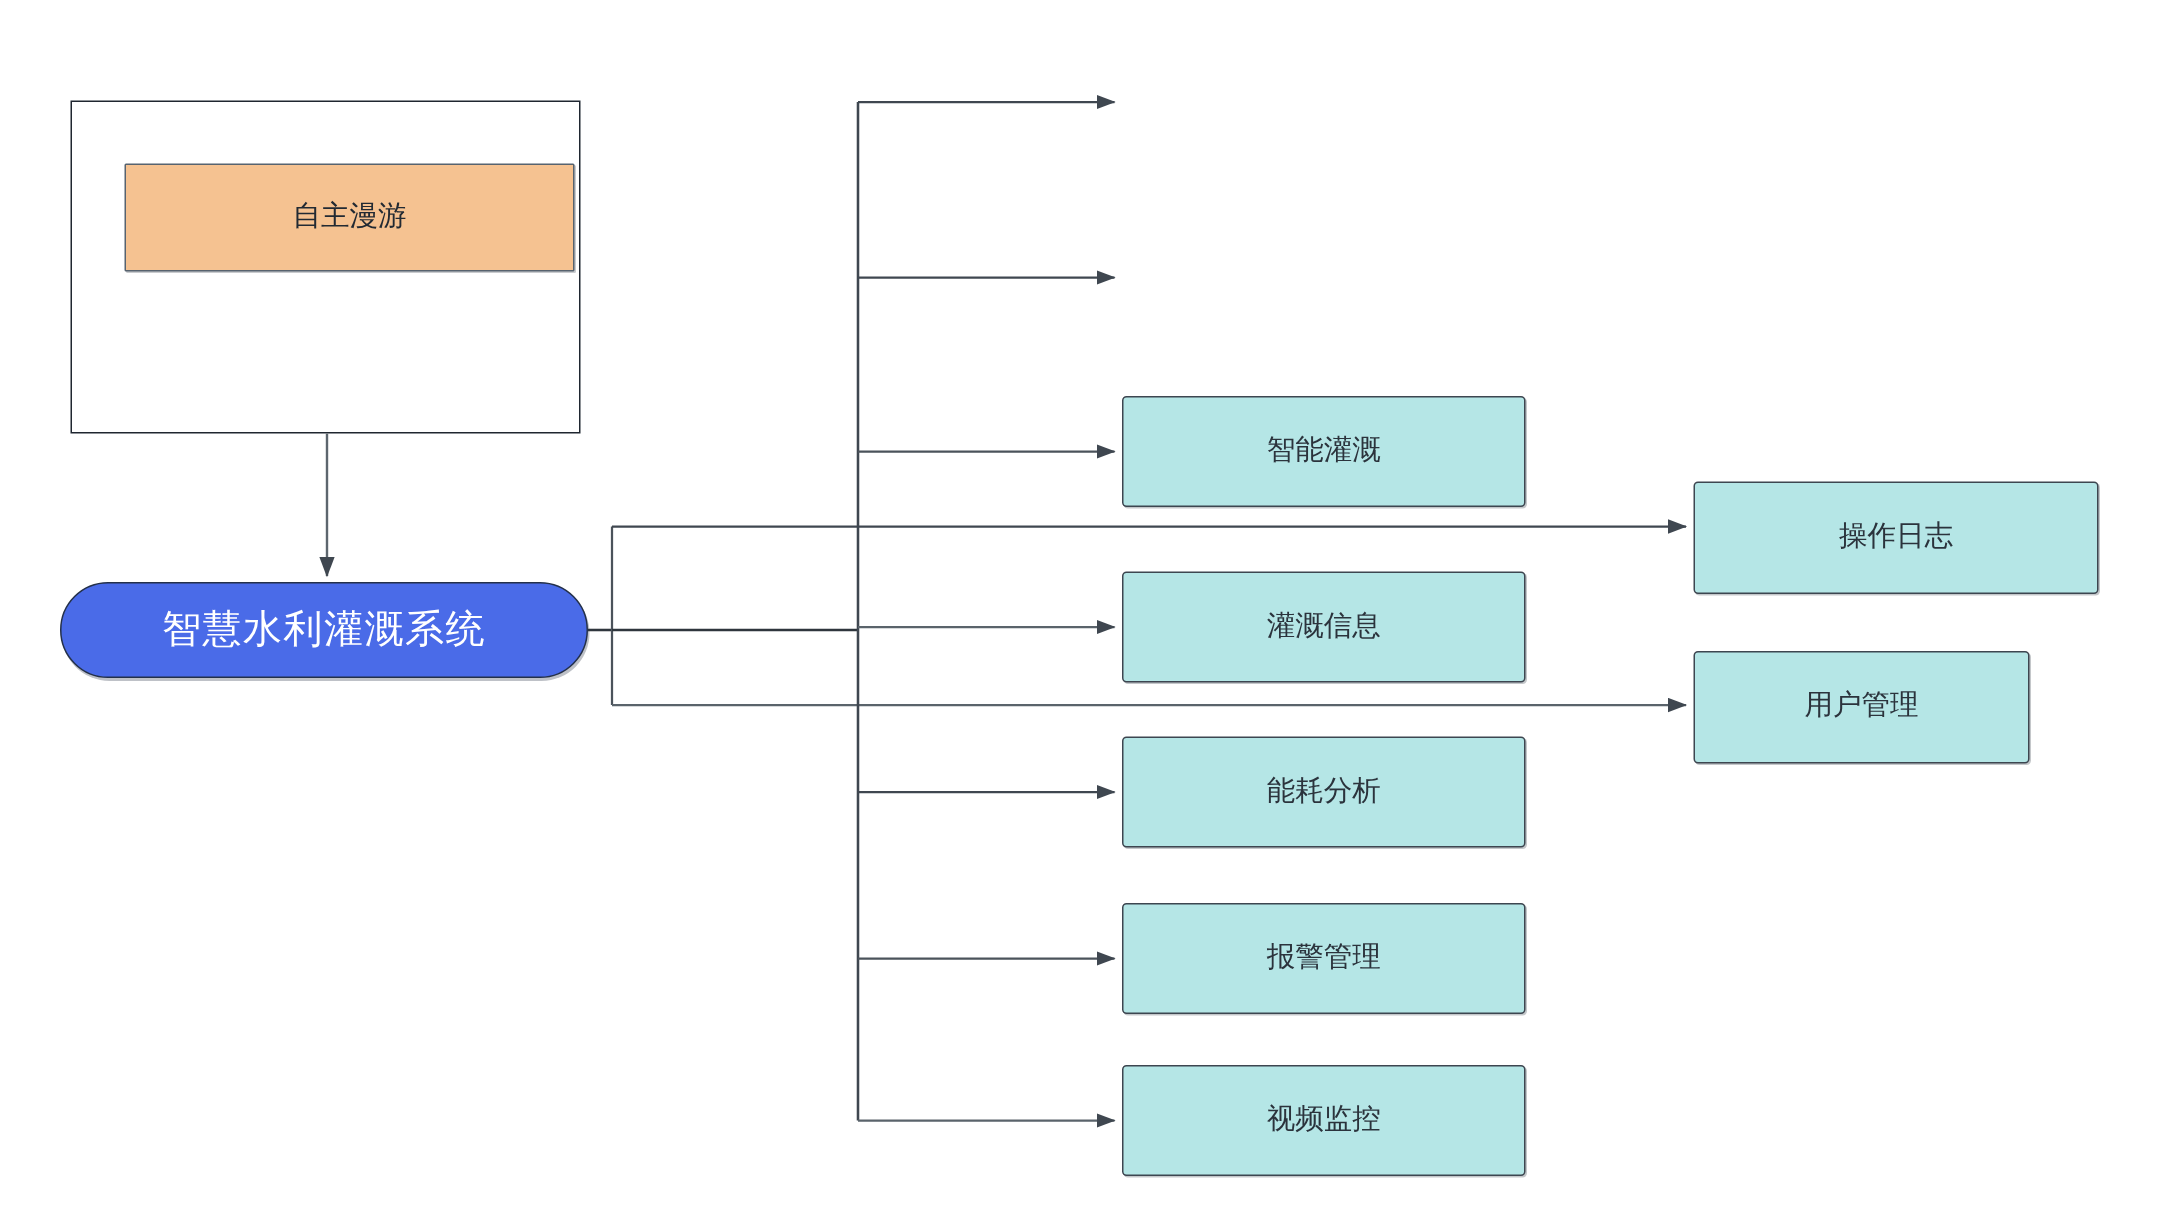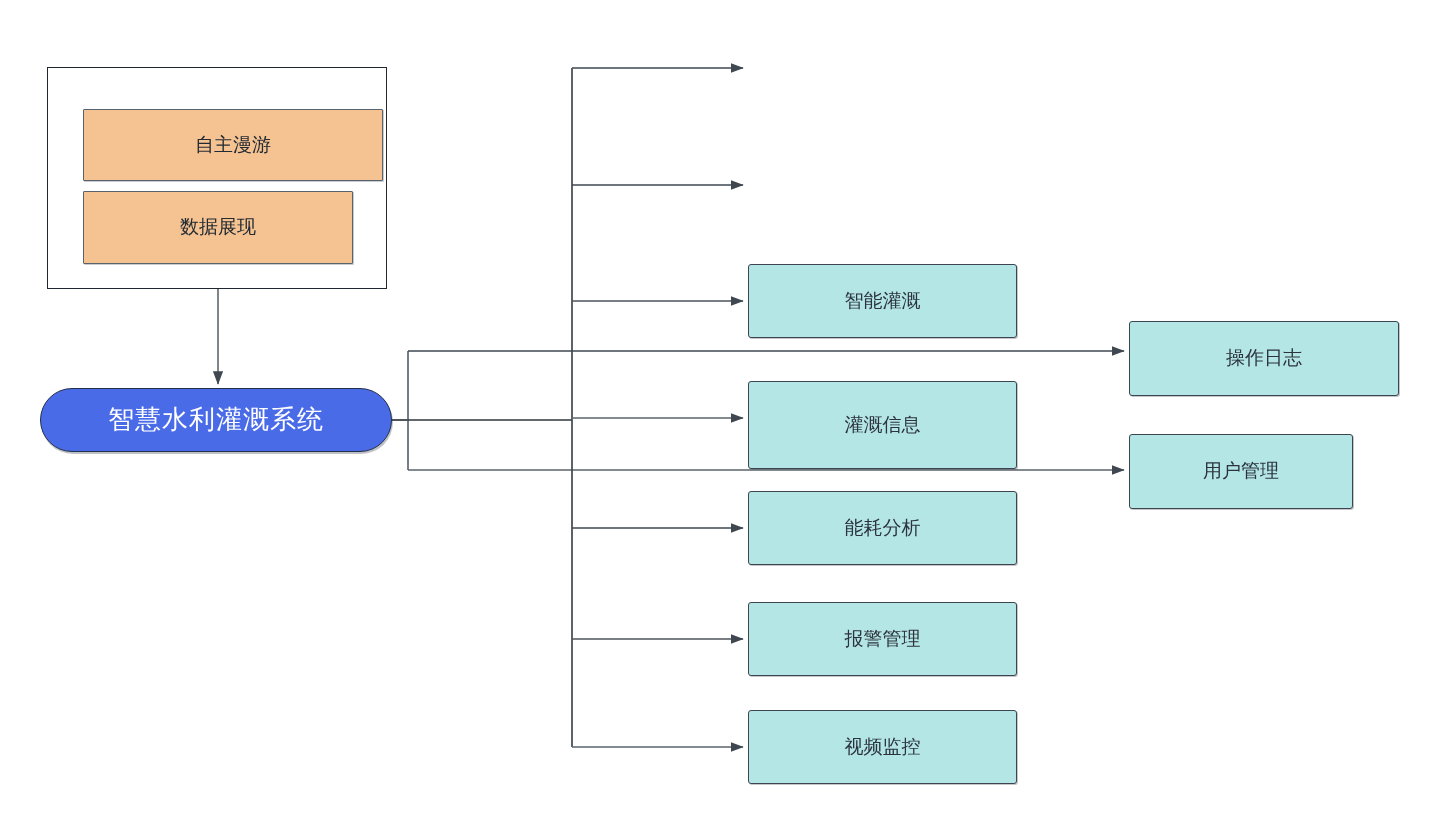--- a/index.html
+++ b/index.html
@@ -99,35 +99,32 @@
     <path d="M572,639 L743,639" stroke="#4b535b" stroke-width="1.5" fill="none" marker-end="url(#arrow)"></path>
     <path d="M572,747 L743,747" stroke="#5a636b" stroke-width="1.5" fill="none" marker-end="url(#arrow)"></path>
   </svg>
 
   <div class="node container-box" style="left:47px; top:67px; width:340px; height:222px;"></div>
 
   <div class="node orange-box" style="left:83px; top:109px; width:300px; height:72px;">
     <span>自主漫游</span>
   </div>
 
-  <div class="node orange-box" style="left:83px; top:191px; width:270px; height:73px;">
-    <span>数据展现</span>
-  </div>
 
   <div class="node root-box" style="left:40px; top:388px; width:352px; height:64px;">
     <span>智慧水利灌溉系统</span>
   </div>
 
 
 
   <div class="node teal-box" style="left:748px; top:264px; width:269px; height:74px;">
     <span>智能灌溉</span>
   </div>
 
-  <div class="node teal-box" style="left:748px; top:381px; width:269px; height:88px;">
+  <div class="node teal-box" style="left:748px; top:381px; width:269px; height:74px;">
     <span>灌溉信息</span>
   </div>
 
   <div class="node teal-box" style="left:748px; top:491px; width:269px; height:74px;">
     <span>能耗分析</span>
   </div>
 
   <div class="node teal-box" style="left:748px; top:710px; width:269px; height:74px;">
     <span>视频监控</span>
   </div>

